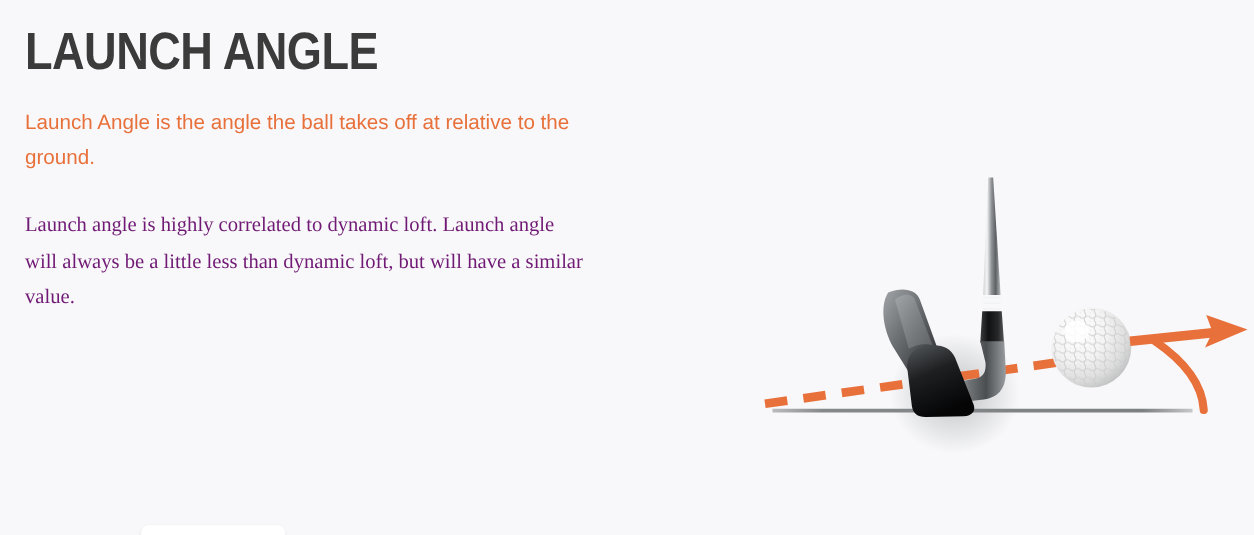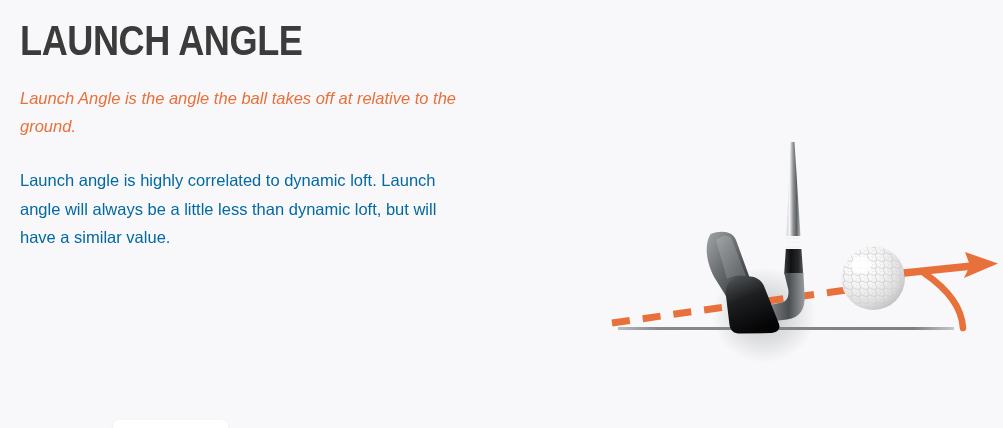--- a/index.html
+++ b/index.html
@@ -47,36 +47,36 @@
     white-space: nowrap;
   }
 
   #subtitle {
     position: absolute;
     left: 2px;
     top: 84px;
     width: 442px;
     margin: 0;
     font-family: "Liberation Sans", sans-serif;
-    font-style: italic;
     font-weight: 400;
     font-size: 16.5px;
     line-height: 28px;
     color: #e8703a;
   }
 
   .body-para {
     position: absolute;
     left: 2px;
     width: 452px;
     margin: 0;
     font-size: 16.5px;
     line-height: 28.5px;
-    color: #0369a1;
+    color: #701a75;
     font-weight: 400;
+    font-family: Liberation Serif, serif;
   }
   #para-1 { top: 166px; }
   #para-2 { top: 266px; }
 
   
   #cta-button {
     position: absolute;
     left: 95px;
     top: 420px;
     width: 115px;

